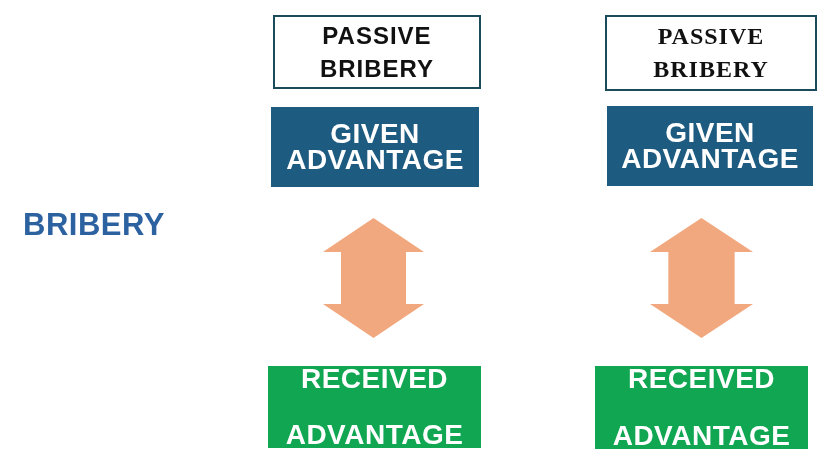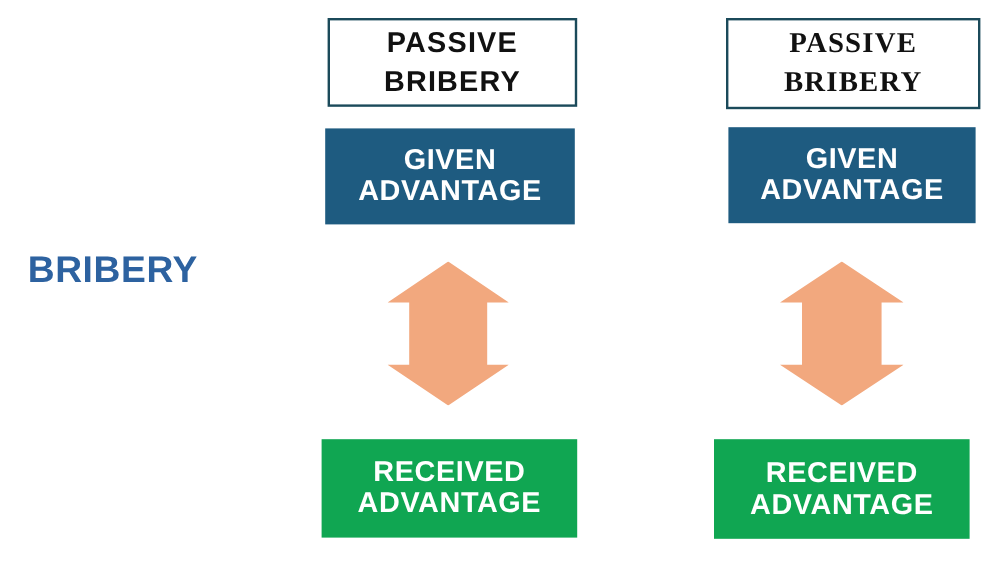--- a/index.html
+++ b/index.html
@@ -51,28 +51,28 @@
 
   
   .box {
     position: absolute;
     box-sizing: border-box;
     display: flex;
     flex-direction: column;
     justify-content: center;
     align-items: center;
     text-align: center;
-    font-size: 24px;
+    font-size: 28px;
     font-weight: 700;
     line-height: 26px;
     letter-spacing: 0.5px;
     color: var(--box-text, #ffffff);
   }
   .teal  { background: var(--teal-box, #1e5b80); }
-  .green { background: var(--green-box, #10a652); }
+  .green { background: var(--green-box, #10a652); justify-content: space-between; }
   .teal-a  { left: 271px; top: 107px; width: 208px; height: 80px; }
   .teal-p  { left: 607px; top: 106px; width: 206px; height: 80px; }
   .green-a { left: 268px; top: 366px; width: 213px; height: 82px; }
   .green-p { left: 595px; top: 366px; width: 213px; height: 83px; }
 
   
   .arrow { position: absolute; display: block; }
   .arrow-a { left: 323px; top: 218px; width: 101px; height: 120px; }
   .arrow-p { left: 650px; top: 218px; width: 103px; height: 120px; }
   .arrow polygon { fill: var(--arrow-orange, #f2a87e); }

